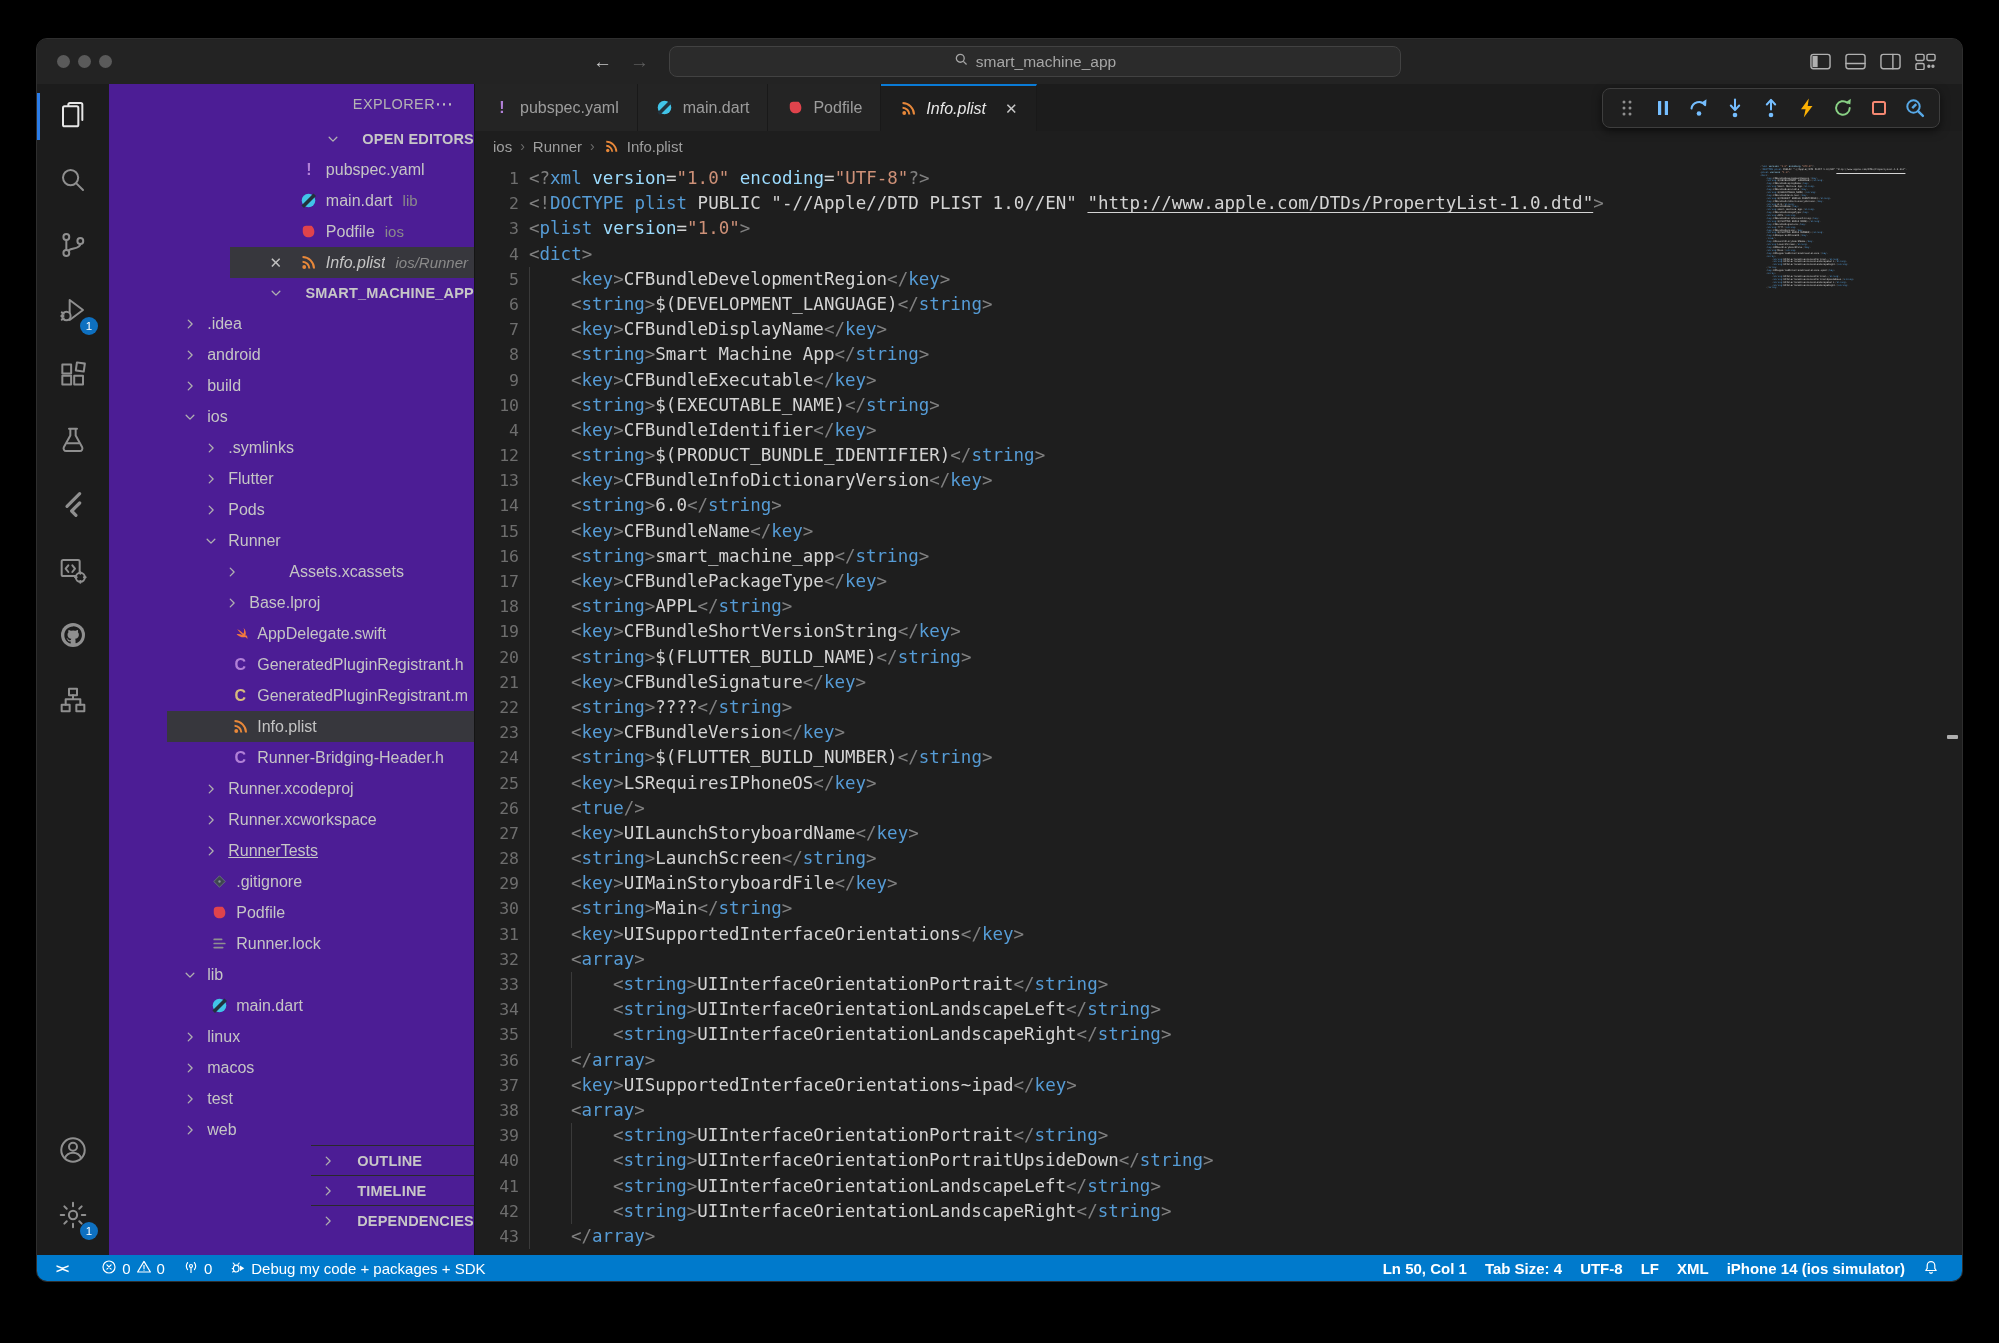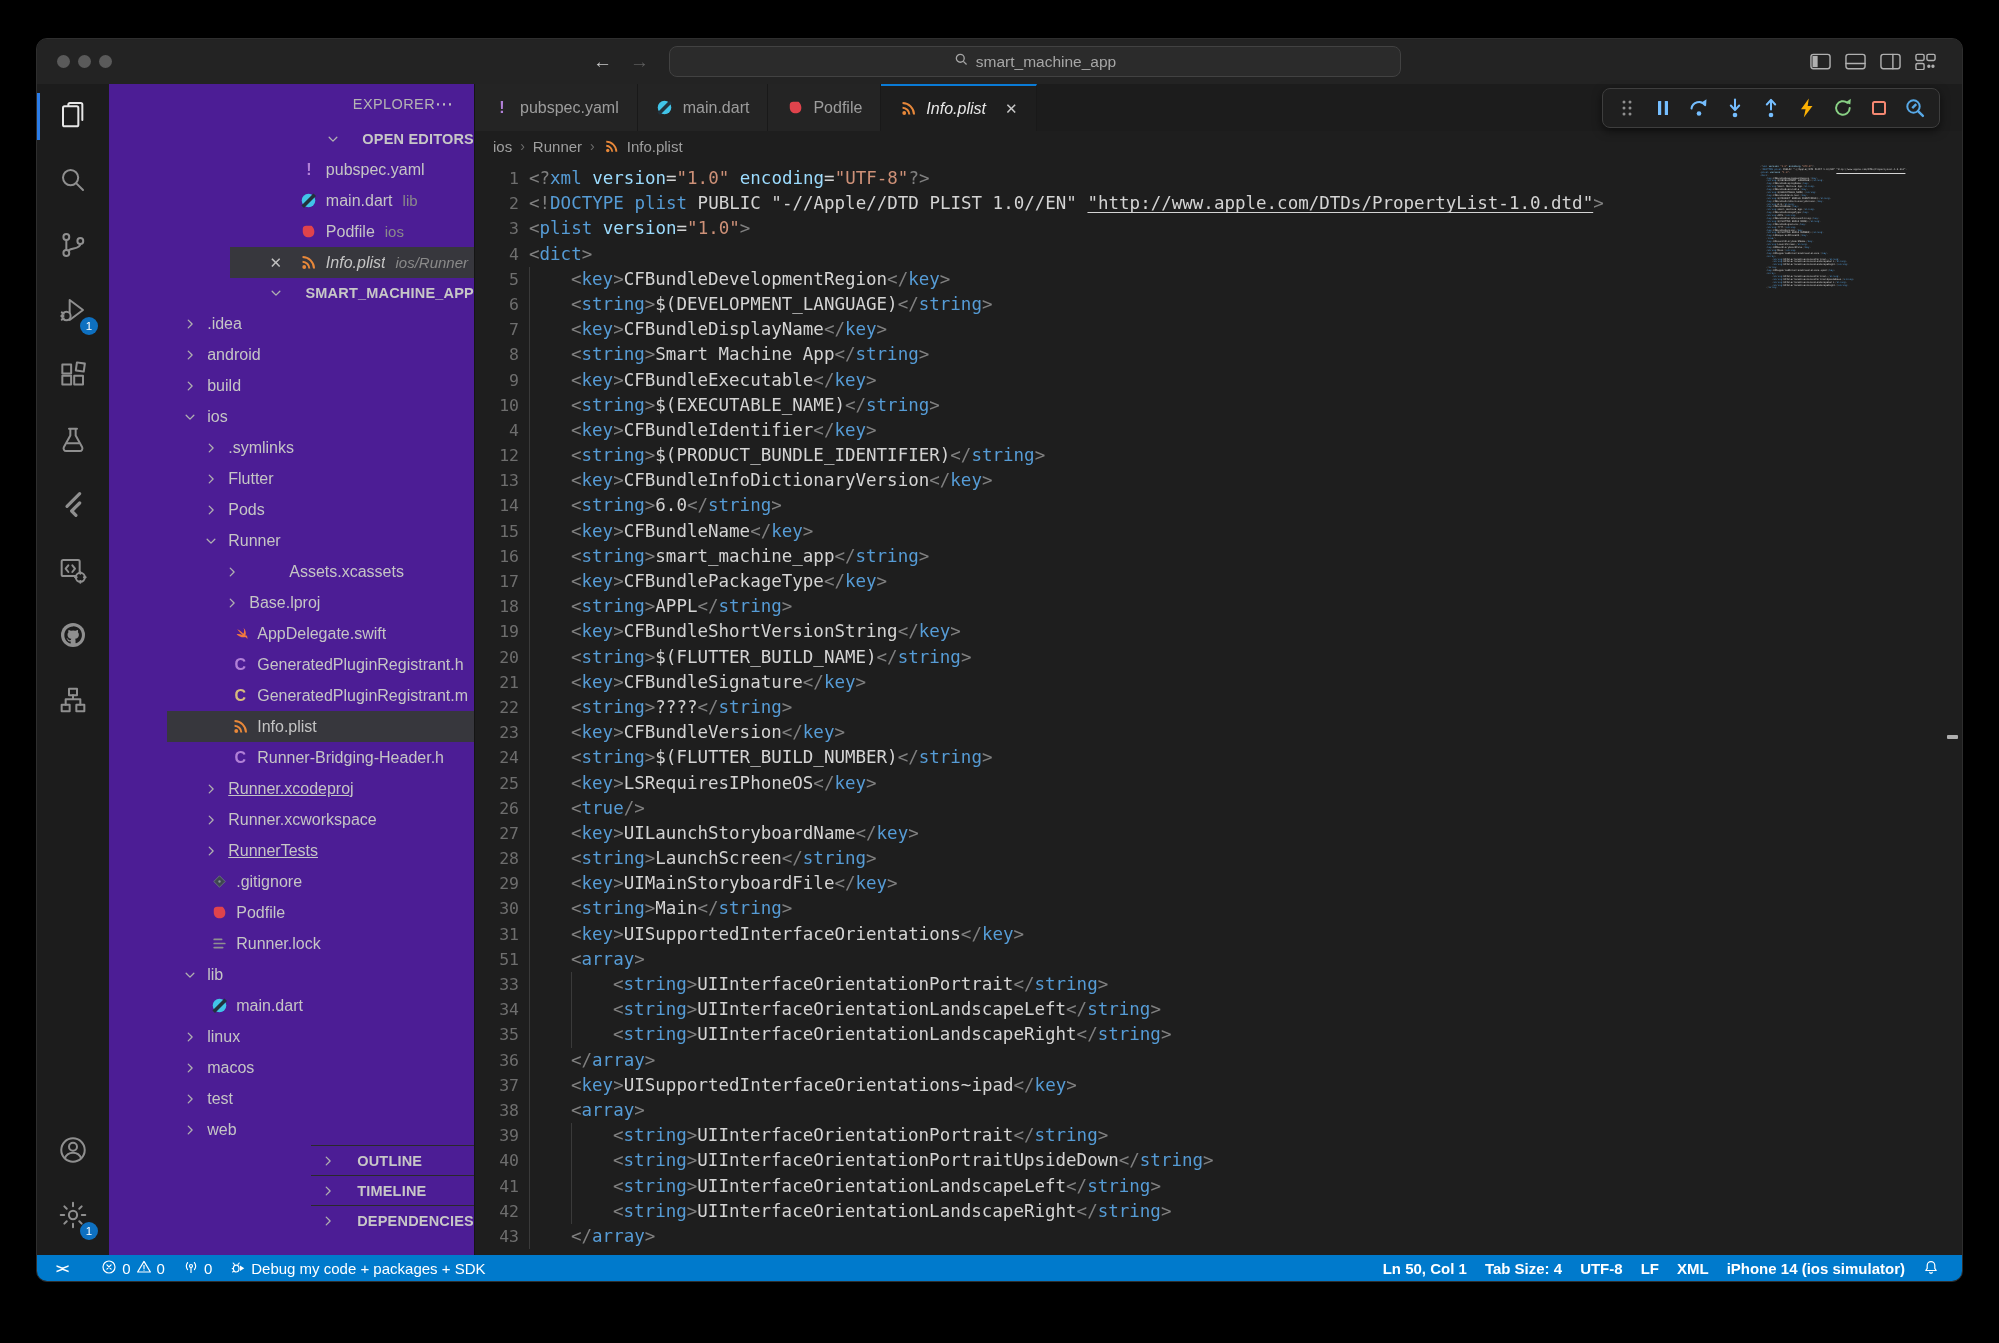--- a/index.html
+++ b/index.html
@@ -417,21 +417,21 @@
               </svg>
             </span>
             <span class="label">Info.plist</span>
           </div>
           <div class="tree-row" style="padding-left: 64px;">
             <span class="file-icon">
               <span class="glyph-icon" style="color:#b180d7">C</span>
             </span>
             <span class="label">Runner-Bridging-Header.h</span>
           </div>
-          <div class="tree-row" style="padding-left: 35px; text-decoration: underline;">
+          <div class="tree-row" style="padding-left: 35px;">
             <span class="twisty">
               <svg viewBox="0 0 16 16" fill="none" stroke="currentColor" stroke-width="1.5" stroke-linecap="round" stroke-linejoin="round">
                 <path d="M6 3.6L10.4 8 6 12.4"></path>
               </svg>
             </span>
             <span class="label">Runner.xcodeproj</span>
           </div>
           <div class="tree-row" style="padding-left: 35px;">
             <span class="twisty">
               <svg viewBox="0 0 16 16" fill="none" stroke="currentColor" stroke-width="1.5" stroke-linecap="round" stroke-linejoin="round">
@@ -696,21 +696,21 @@
             <div class="code-line"><span class="ln">22</span><span class="ig"></span><span class="tk-p">&lt;</span><span class="tk-t">string</span><span class="tk-p">&gt;</span><span class="tk-x">????</span><span class="tk-p">&lt;/</span><span class="tk-t">string</span><span class="tk-p">&gt;</span></div>
             <div class="code-line"><span class="ln">23</span><span class="ig"></span><span class="tk-p">&lt;</span><span class="tk-t">key</span><span class="tk-p">&gt;</span><span class="tk-x">CFBundleVersion</span><span class="tk-p">&lt;/</span><span class="tk-t">key</span><span class="tk-p">&gt;</span></div>
             <div class="code-line"><span class="ln">24</span><span class="ig"></span><span class="tk-p">&lt;</span><span class="tk-t">string</span><span class="tk-p">&gt;</span><span class="tk-x">$(FLUTTER_BUILD_NUMBER)</span><span class="tk-p">&lt;/</span><span class="tk-t">string</span><span class="tk-p">&gt;</span></div>
             <div class="code-line"><span class="ln">25</span><span class="ig"></span><span class="tk-p">&lt;</span><span class="tk-t">key</span><span class="tk-p">&gt;</span><span class="tk-x">LSRequiresIPhoneOS</span><span class="tk-p">&lt;/</span><span class="tk-t">key</span><span class="tk-p">&gt;</span></div>
             <div class="code-line"><span class="ln">26</span><span class="ig"></span><span class="tk-p">&lt;</span><span class="tk-t">true</span><span class="tk-p">/&gt;</span></div>
             <div class="code-line"><span class="ln">27</span><span class="ig"></span><span class="tk-p">&lt;</span><span class="tk-t">key</span><span class="tk-p">&gt;</span><span class="tk-x">UILaunchStoryboardName</span><span class="tk-p">&lt;/</span><span class="tk-t">key</span><span class="tk-p">&gt;</span></div>
             <div class="code-line"><span class="ln">28</span><span class="ig"></span><span class="tk-p">&lt;</span><span class="tk-t">string</span><span class="tk-p">&gt;</span><span class="tk-x">LaunchScreen</span><span class="tk-p">&lt;/</span><span class="tk-t">string</span><span class="tk-p">&gt;</span></div>
             <div class="code-line"><span class="ln">29</span><span class="ig"></span><span class="tk-p">&lt;</span><span class="tk-t">key</span><span class="tk-p">&gt;</span><span class="tk-x">UIMainStoryboardFile</span><span class="tk-p">&lt;/</span><span class="tk-t">key</span><span class="tk-p">&gt;</span></div>
             <div class="code-line"><span class="ln">30</span><span class="ig"></span><span class="tk-p">&lt;</span><span class="tk-t">string</span><span class="tk-p">&gt;</span><span class="tk-x">Main</span><span class="tk-p">&lt;/</span><span class="tk-t">string</span><span class="tk-p">&gt;</span></div>
             <div class="code-line"><span class="ln">31</span><span class="ig"></span><span class="tk-p">&lt;</span><span class="tk-t">key</span><span class="tk-p">&gt;</span><span class="tk-x">UISupportedInterfaceOrientations</span><span class="tk-p">&lt;/</span><span class="tk-t">key</span><span class="tk-p">&gt;</span></div>
-            <div class="code-line"><span class="ln">51</span><span class="ig"></span><span class="tk-p">&lt;</span><span class="tk-t">array</span><span class="tk-p">&gt;</span></div>
+            <div class="code-line"><span class="ln">32</span><span class="ig"></span><span class="tk-p">&lt;</span><span class="tk-t">array</span><span class="tk-p">&gt;</span></div>
             <div class="code-line"><span class="ln">33</span><span class="ig"></span><span class="ig"></span><span class="tk-p">&lt;</span><span class="tk-t">string</span><span class="tk-p">&gt;</span><span class="tk-x">UIInterfaceOrientationPortrait</span><span class="tk-p">&lt;/</span><span class="tk-t">string</span><span class="tk-p">&gt;</span></div>
             <div class="code-line"><span class="ln">34</span><span class="ig"></span><span class="ig"></span><span class="tk-p">&lt;</span><span class="tk-t">string</span><span class="tk-p">&gt;</span><span class="tk-x">UIInterfaceOrientationLandscapeLeft</span><span class="tk-p">&lt;/</span><span class="tk-t">string</span><span class="tk-p">&gt;</span></div>
             <div class="code-line"><span class="ln">35</span><span class="ig"></span><span class="ig"></span><span class="tk-p">&lt;</span><span class="tk-t">string</span><span class="tk-p">&gt;</span><span class="tk-x">UIInterfaceOrientationLandscapeRight</span><span class="tk-p">&lt;/</span><span class="tk-t">string</span><span class="tk-p">&gt;</span></div>
             <div class="code-line"><span class="ln">36</span><span class="ig"></span><span class="tk-p">&lt;/</span><span class="tk-t">array</span><span class="tk-p">&gt;</span></div>
             <div class="code-line"><span class="ln">37</span><span class="ig"></span><span class="tk-p">&lt;</span><span class="tk-t">key</span><span class="tk-p">&gt;</span><span class="tk-x">UISupportedInterfaceOrientations~ipad</span><span class="tk-p">&lt;/</span><span class="tk-t">key</span><span class="tk-p">&gt;</span></div>
             <div class="code-line"><span class="ln">38</span><span class="ig"></span><span class="tk-p">&lt;</span><span class="tk-t">array</span><span class="tk-p">&gt;</span></div>
             <div class="code-line"><span class="ln">39</span><span class="ig"></span><span class="ig"></span><span class="tk-p">&lt;</span><span class="tk-t">string</span><span class="tk-p">&gt;</span><span class="tk-x">UIInterfaceOrientationPortrait</span><span class="tk-p">&lt;/</span><span class="tk-t">string</span><span class="tk-p">&gt;</span></div>
             <div class="code-line"><span class="ln">40</span><span class="ig"></span><span class="ig"></span><span class="tk-p">&lt;</span><span class="tk-t">string</span><span class="tk-p">&gt;</span><span class="tk-x">UIInterfaceOrientationPortraitUpsideDown</span><span class="tk-p">&lt;/</span><span class="tk-t">string</span><span class="tk-p">&gt;</span></div>
             <div class="code-line"><span class="ln">41</span><span class="ig"></span><span class="ig"></span><span class="tk-p">&lt;</span><span class="tk-t">string</span><span class="tk-p">&gt;</span><span class="tk-x">UIInterfaceOrientationLandscapeLeft</span><span class="tk-p">&lt;/</span><span class="tk-t">string</span><span class="tk-p">&gt;</span></div>
             <div class="code-line"><span class="ln">42</span><span class="ig"></span><span class="ig"></span><span class="tk-p">&lt;</span><span class="tk-t">string</span><span class="tk-p">&gt;</span><span class="tk-x">UIInterfaceOrientationLandscapeRight</span><span class="tk-p">&lt;/</span><span class="tk-t">string</span><span class="tk-p">&gt;</span></div>

